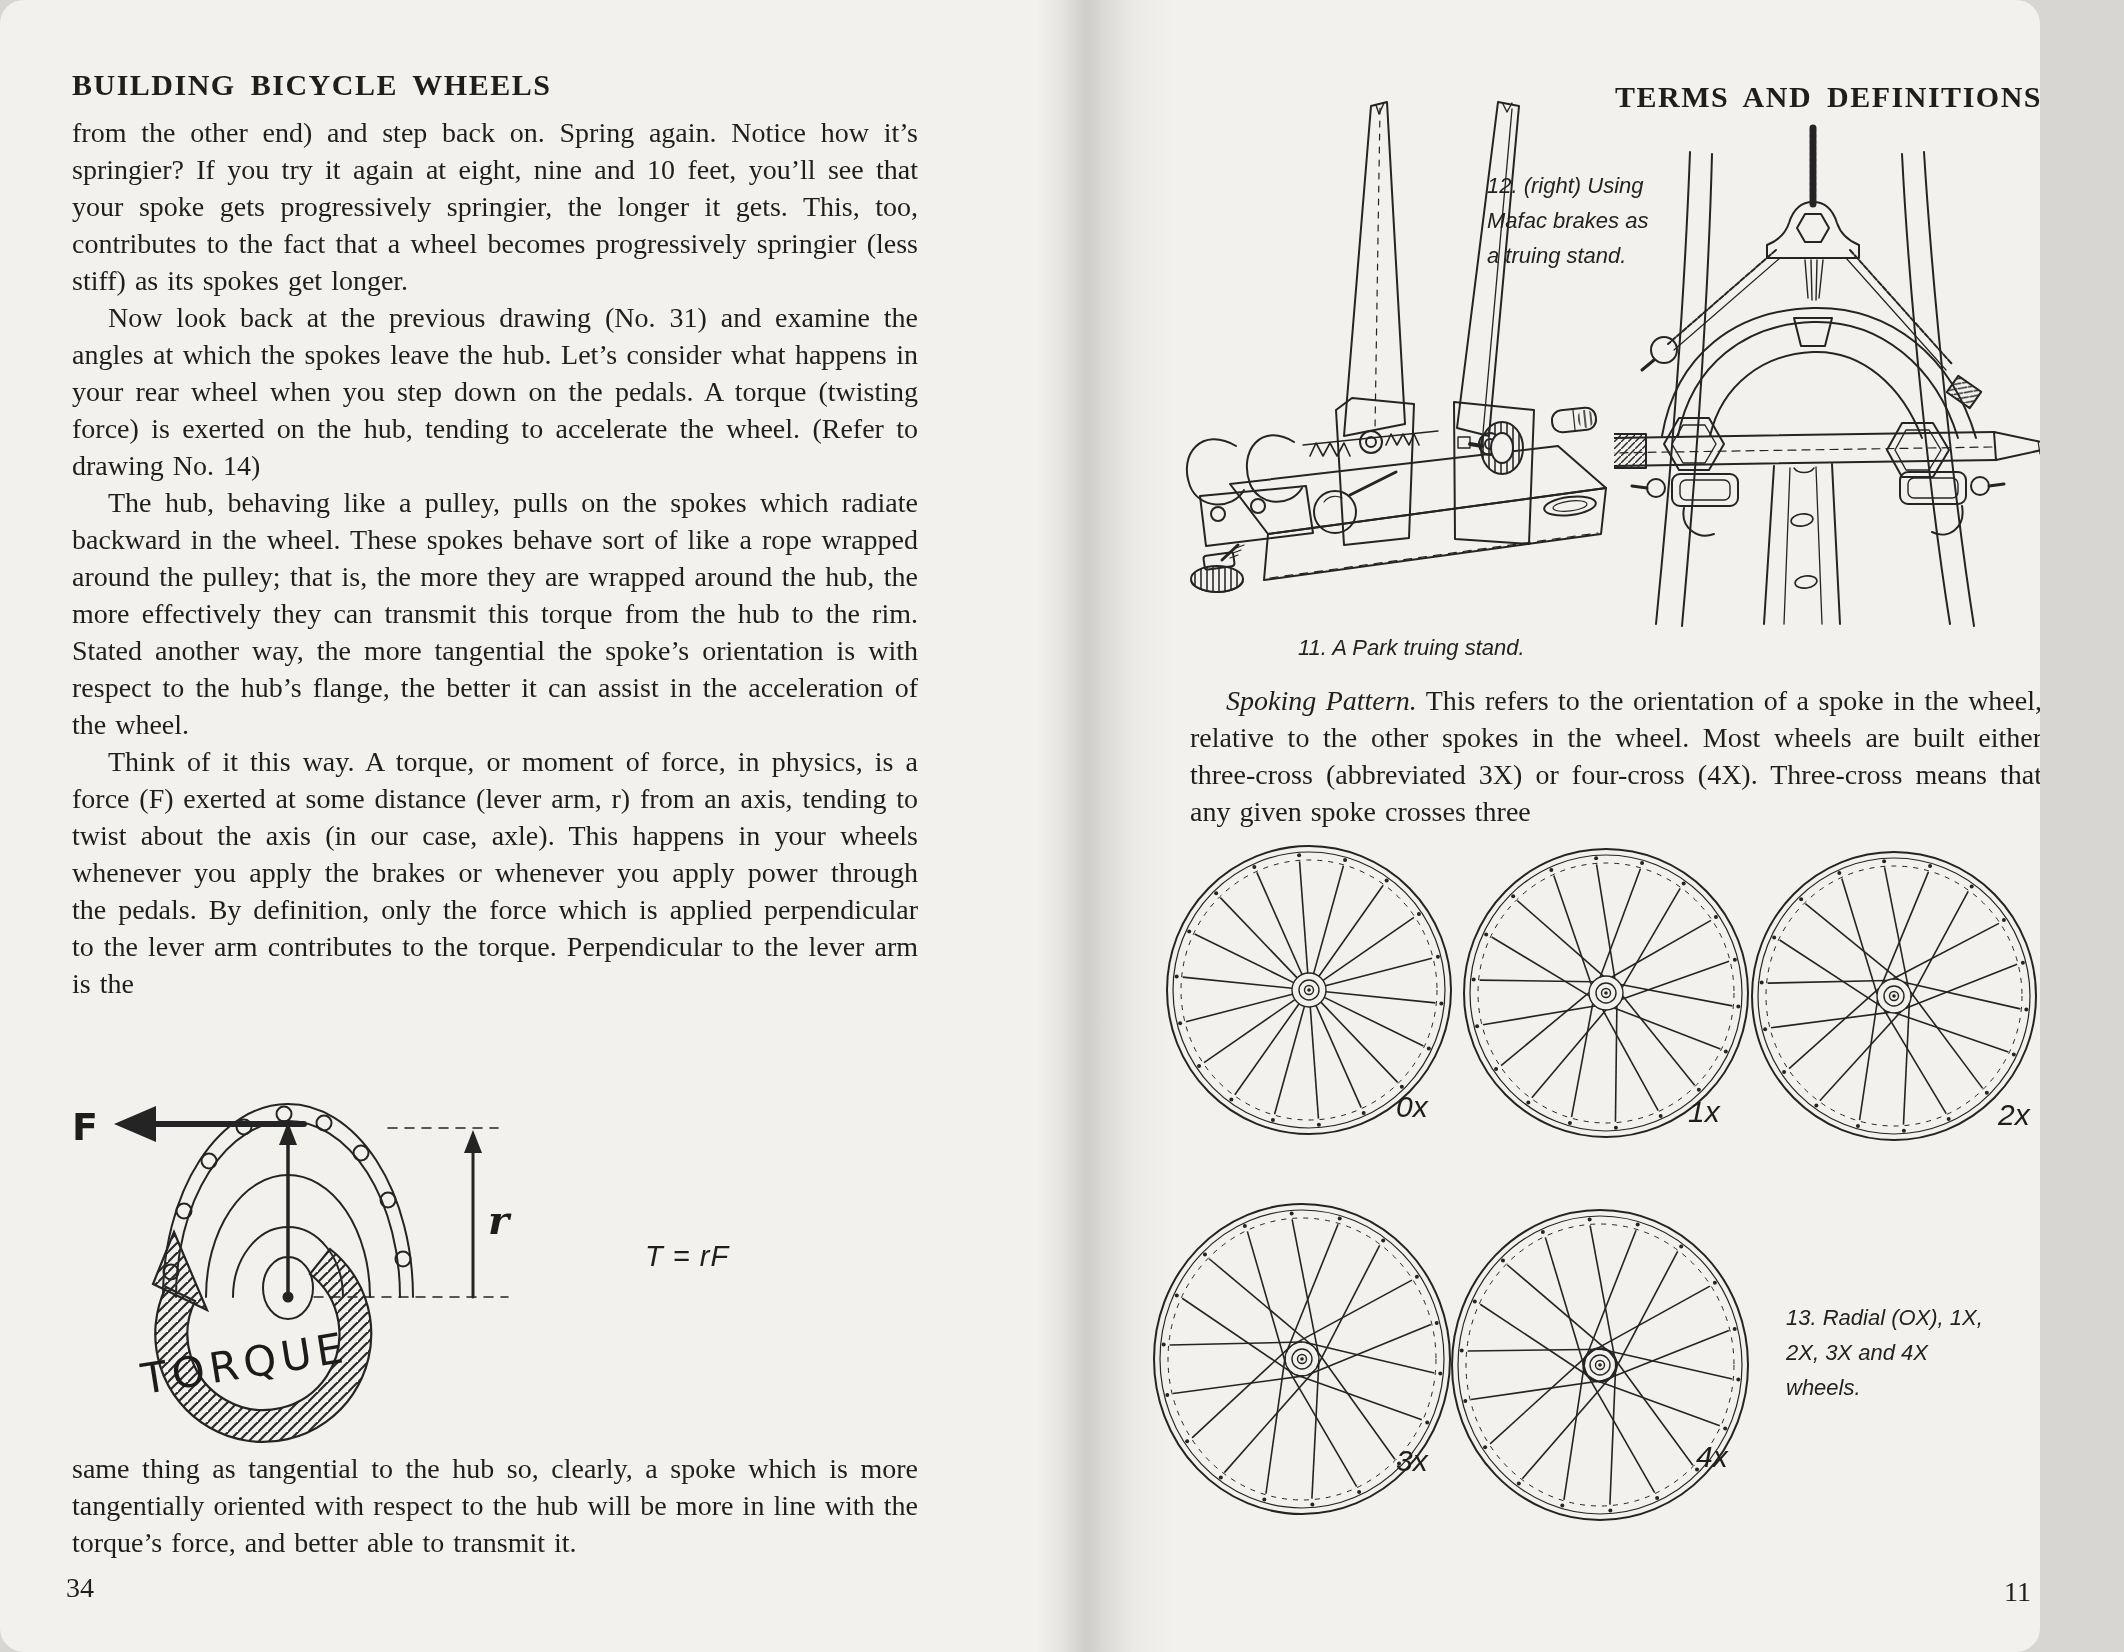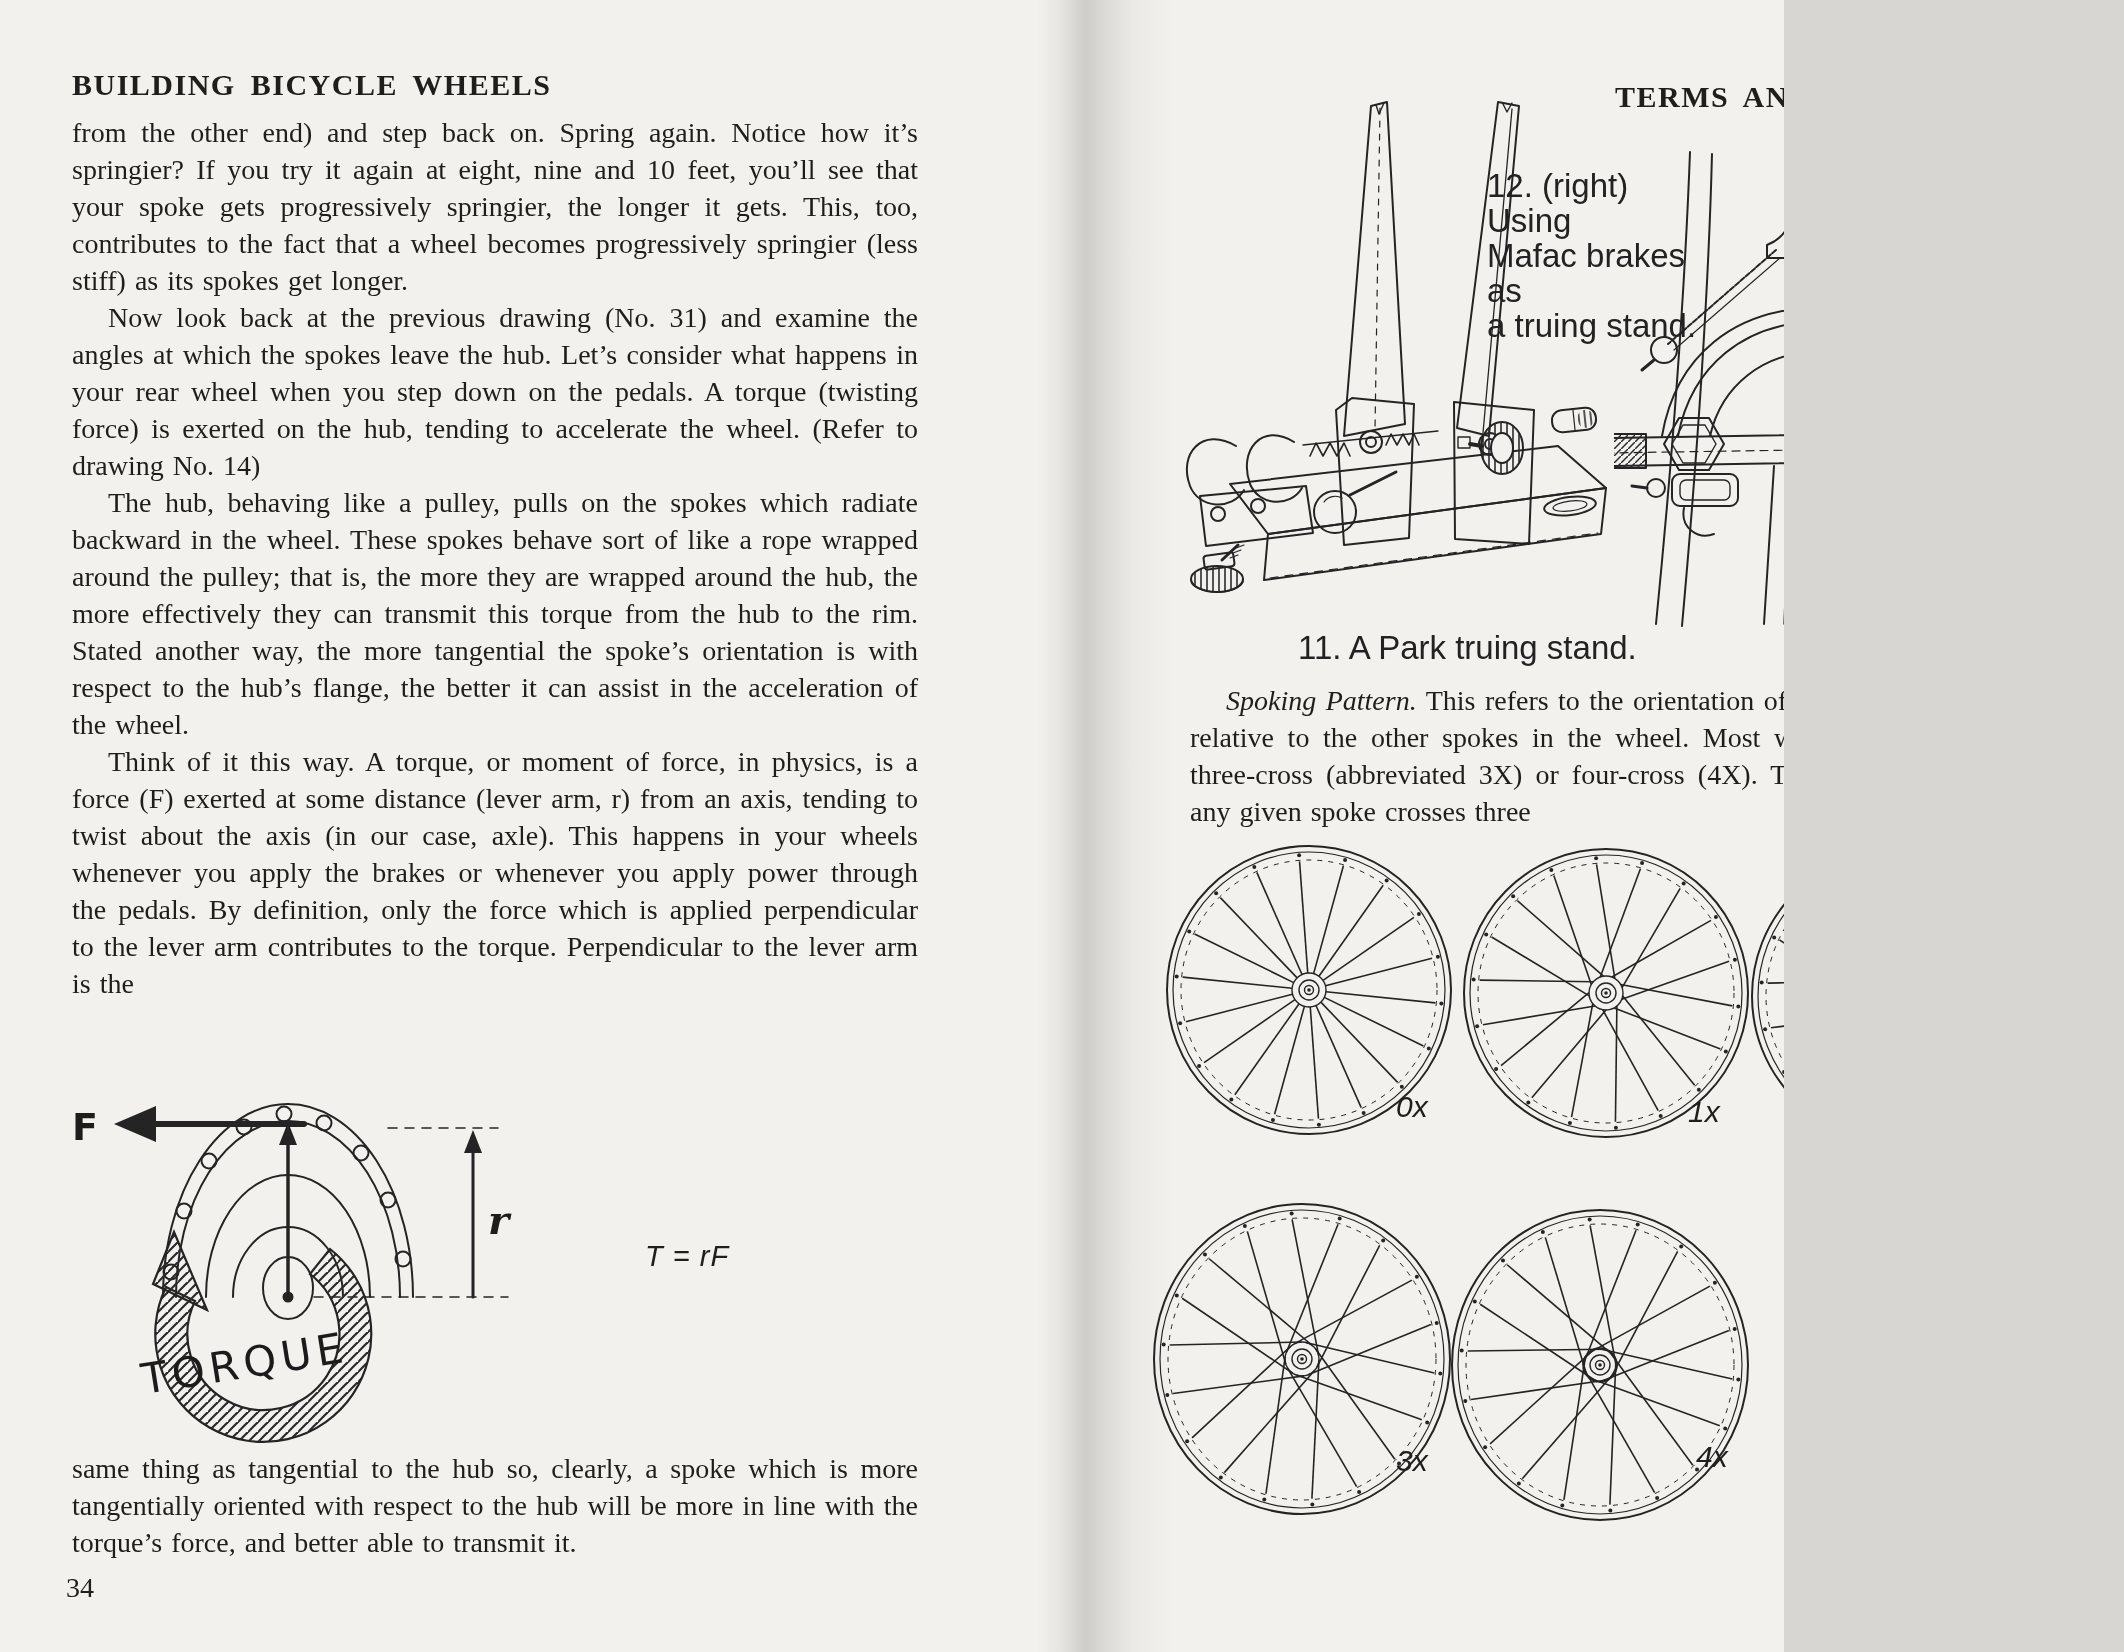--- a/index.html
+++ b/index.html
@@ -1,27 +1,27 @@
 <!DOCTYPE html>
 <html><head>
 <meta charset="utf-8">
 <style>
   html,body{margin:0;padding:0;background:#d8d6d3;}
-  .spread{position:relative;width:1784px;height:1652px;background:#f2f1ee;overflow:hidden;
-          font-family:"Liberation Serif",serif;color:#1e1e1c;}
+  .spread{position:relative;width:2040px;height:1652px;background:#f2f1ee;overflow:hidden;
+          font-family:"Liberation Serif",serif;color:#1e1e1c;border-radius:24px;}
   .abs{position:absolute;}
   .gutter{position:absolute;left:1036px;top:0;width:138px;height:1652px;
           background:linear-gradient(90deg, rgba(0,0,0,0) 0%, rgba(0,0,0,0.05) 18%,
           rgba(0,0,0,0.15) 36%, rgba(0,0,0,0.10) 48%, rgba(0,0,0,0.03) 70%, rgba(0,0,0,0) 100%);}
   .page-header{font-weight:bold;font-size:30px;letter-spacing:1.5px;word-spacing:6px;}
   .body-text{font-size:28px;line-height:37px;text-align:justify;word-spacing:2px;}
   .body-text p{margin:0;}
   .body-text p.ind{text-indent:36px;}
   .lead-italic{font-style:italic;margin-top:8px;}
-  .caption{font-family:"Liberation Sans",sans-serif;font-size:33px;
+  .caption{font-family:"Liberation Sans",sans-serif;font-style:italic;font-size:22px;
            line-height:35px;white-space:pre-line;color:#222;}
   .formula{font-family:"Liberation Sans",sans-serif;font-style:italic;font-size:29px;letter-spacing:1px;}
   .wheel-label{font-family:"Liberation Sans",sans-serif;font-style:italic;font-size:30px;}
   .pagenum{font-size:28px;}
   svg{display:block;}
 </style>
 </head>
 <body>
 
 <div class="spread">

